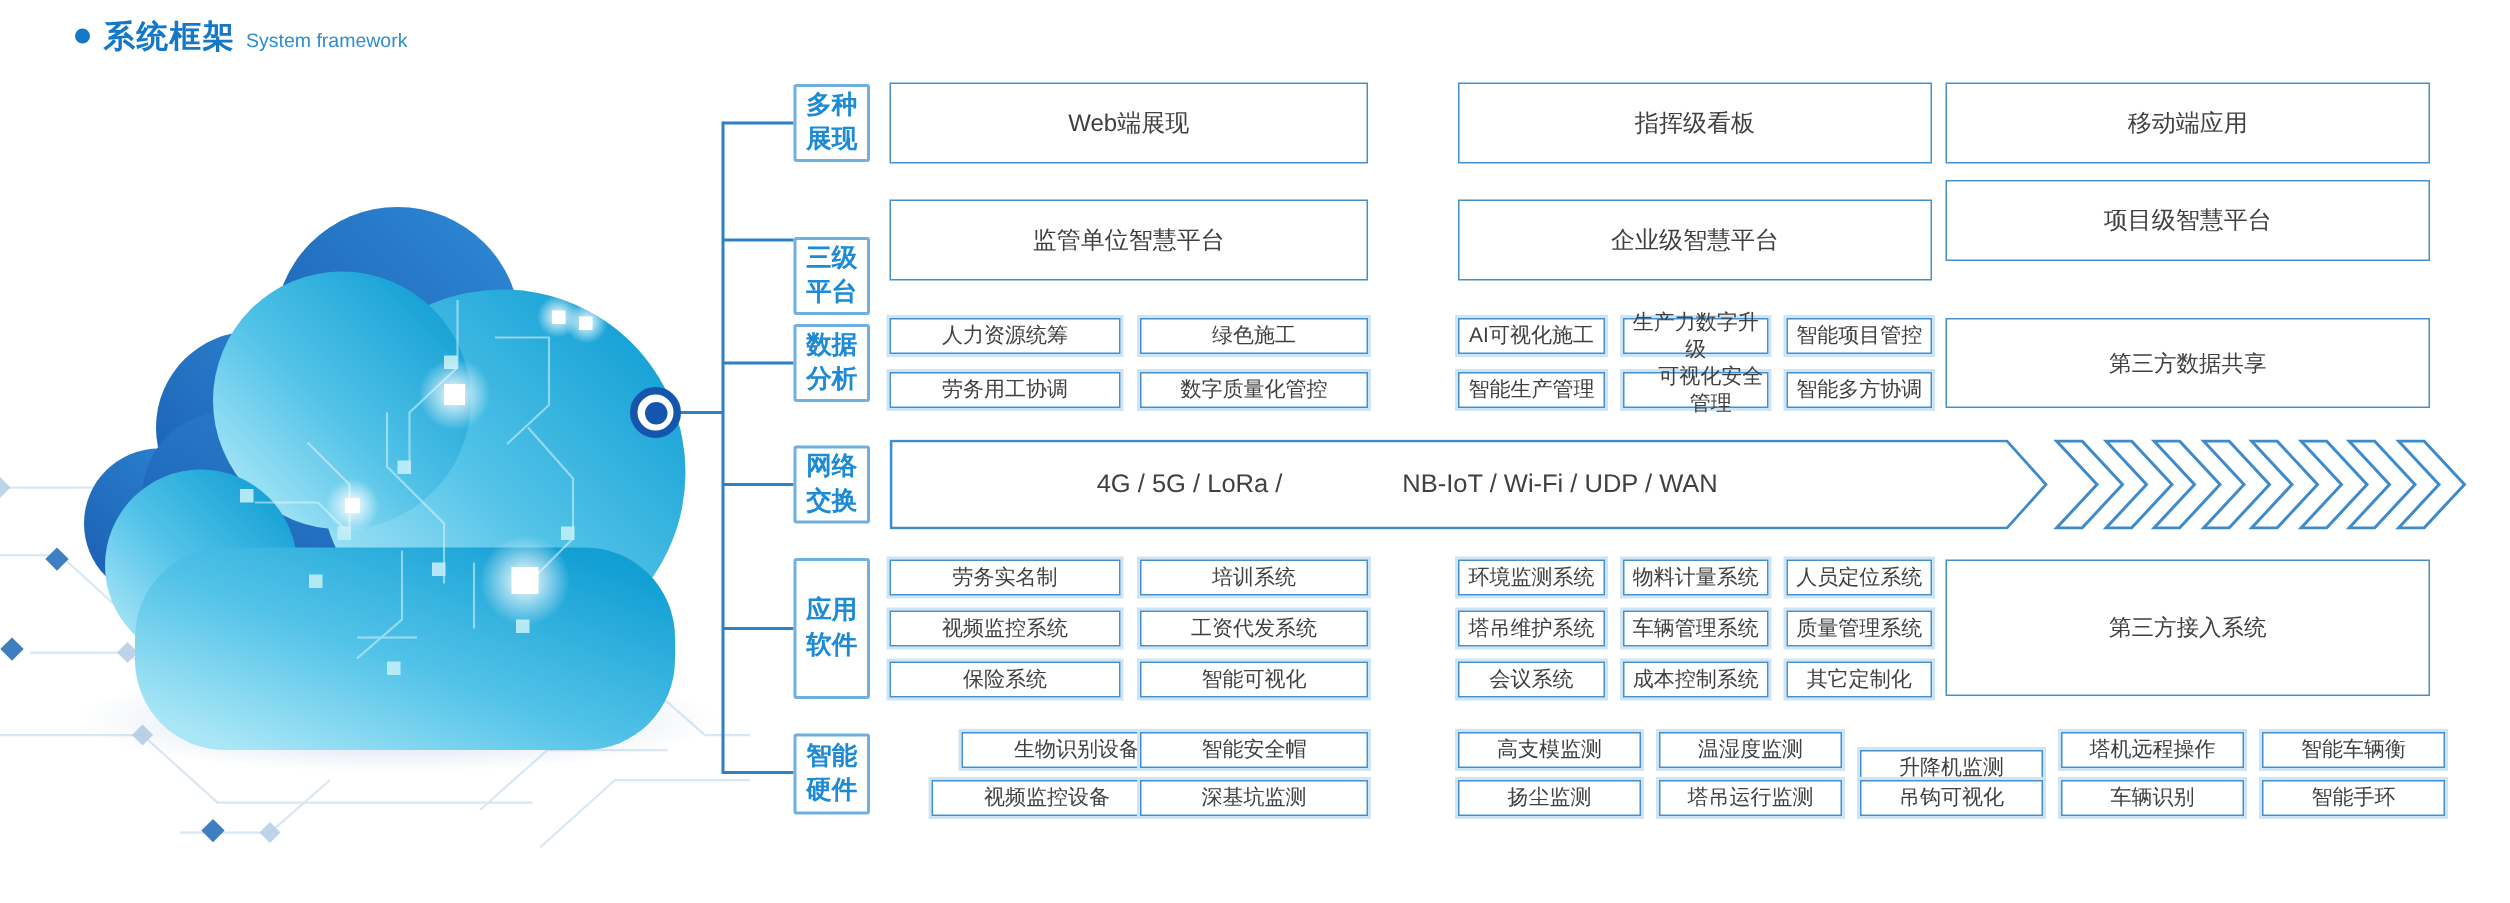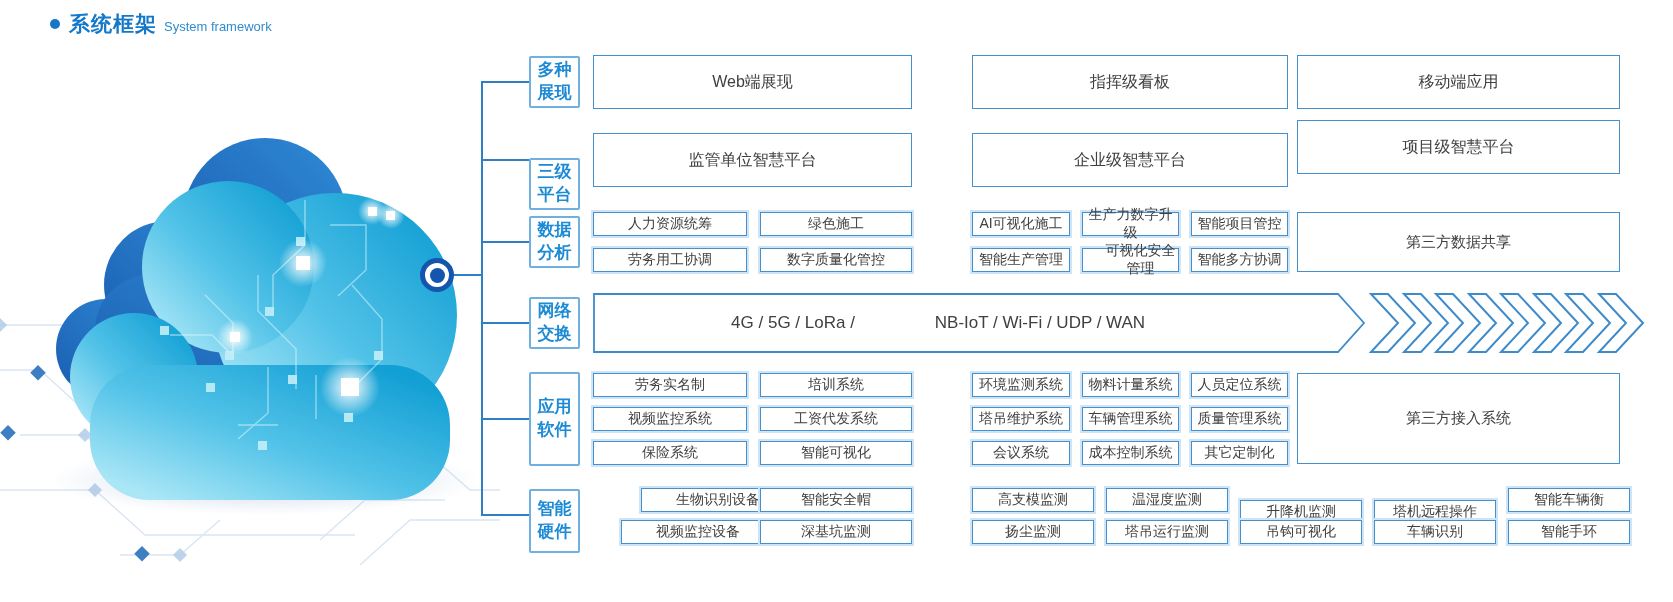--- a/index.html
+++ b/index.html
@@ -159,21 +159,21 @@
     <span>分析</span>
   </div>
 <div class="abs lbl" style="top:297px;height:52px;">
     <span>网络</span>
     <span>交换</span>
   </div>
 <div class="abs lbl" style="top:372px;height:94px;">
     <span>应用</span>
     <span>软件</span>
   </div>
-<div class="abs lbl" style="top:489px;height:64px;">
+<div class="abs lbl" style="top:489px;height:54px;">
     <span>智能</span>
     <span>硬件</span>
   </div>
 
 <div class="abs bx big" style="left:593px;top:55px;width:319px;">Web端展现</div>
 <div class="abs bx big" style="left:972px;top:55px;width:316px;">指挥级看板</div>
 <div class="abs bx big" style="left:1297px;top:55px;width:323px;">移动端应用</div>
 
 <div class="abs bx big" style="left:593px;top:133px;width:319px;">监管单位智慧平台</div>
 <div class="abs bx big" style="left:972px;top:133px;width:316px;">企业级智慧平台</div>
@@ -224,19 +224,19 @@
 <div class="abs bx sm" style="left:1191px;top:441px;width:97px;">其它定制化</div>
 <div class="abs bx tall" style="left:1297px;top:373px;width:323px;height:91px;">第三方接入系统</div>
 
 <div class="abs bx sm" style="left:593px;top:488px;width:154px;margin-left:48px;">生物识别设备</div>
 <div class="abs bx sm" style="left:760px;top:488px;width:152px;">智能安全帽</div>
 <div class="abs bx sm" style="left:593px;top:520px;width:154px;margin-left:28px;">视频监控设备</div>
 <div class="abs bx sm" style="left:760px;top:520px;width:152px;">深基坑监测</div>
 <div class="abs bx sm" style="left:972px;top:488px;width:122px;">高支模监测</div>
 <div class="abs bx sm" style="left:1106px;top:488px;width:122px;">温湿度监测</div>
 <div class="abs bx sm" style="left:1240px;top:500px;width:122px;">升降机监测</div>
-<div class="abs bx sm" style="left:1374px;top:500px;width:122px;">塔机远程操作</div>
+<div class="abs bx sm" style="left:1374px;top:488px;width:122px;">塔机远程操作</div>
 <div class="abs bx sm" style="left:1508px;top:488px;width:122px;">智能车辆衡</div>
 <div class="abs bx sm" style="left:972px;top:520px;width:122px;">扬尘监测</div>
 <div class="abs bx sm" style="left:1106px;top:520px;width:122px;">塔吊运行监测</div>
 <div class="abs bx sm" style="left:1240px;top:520px;width:122px;">吊钩可视化</div>
 <div class="abs bx sm" style="left:1374px;top:520px;width:122px;">车辆识别</div>
 <div class="abs bx sm" style="left:1508px;top:520px;width:122px;">智能手环</div>
 
 </body></html>

